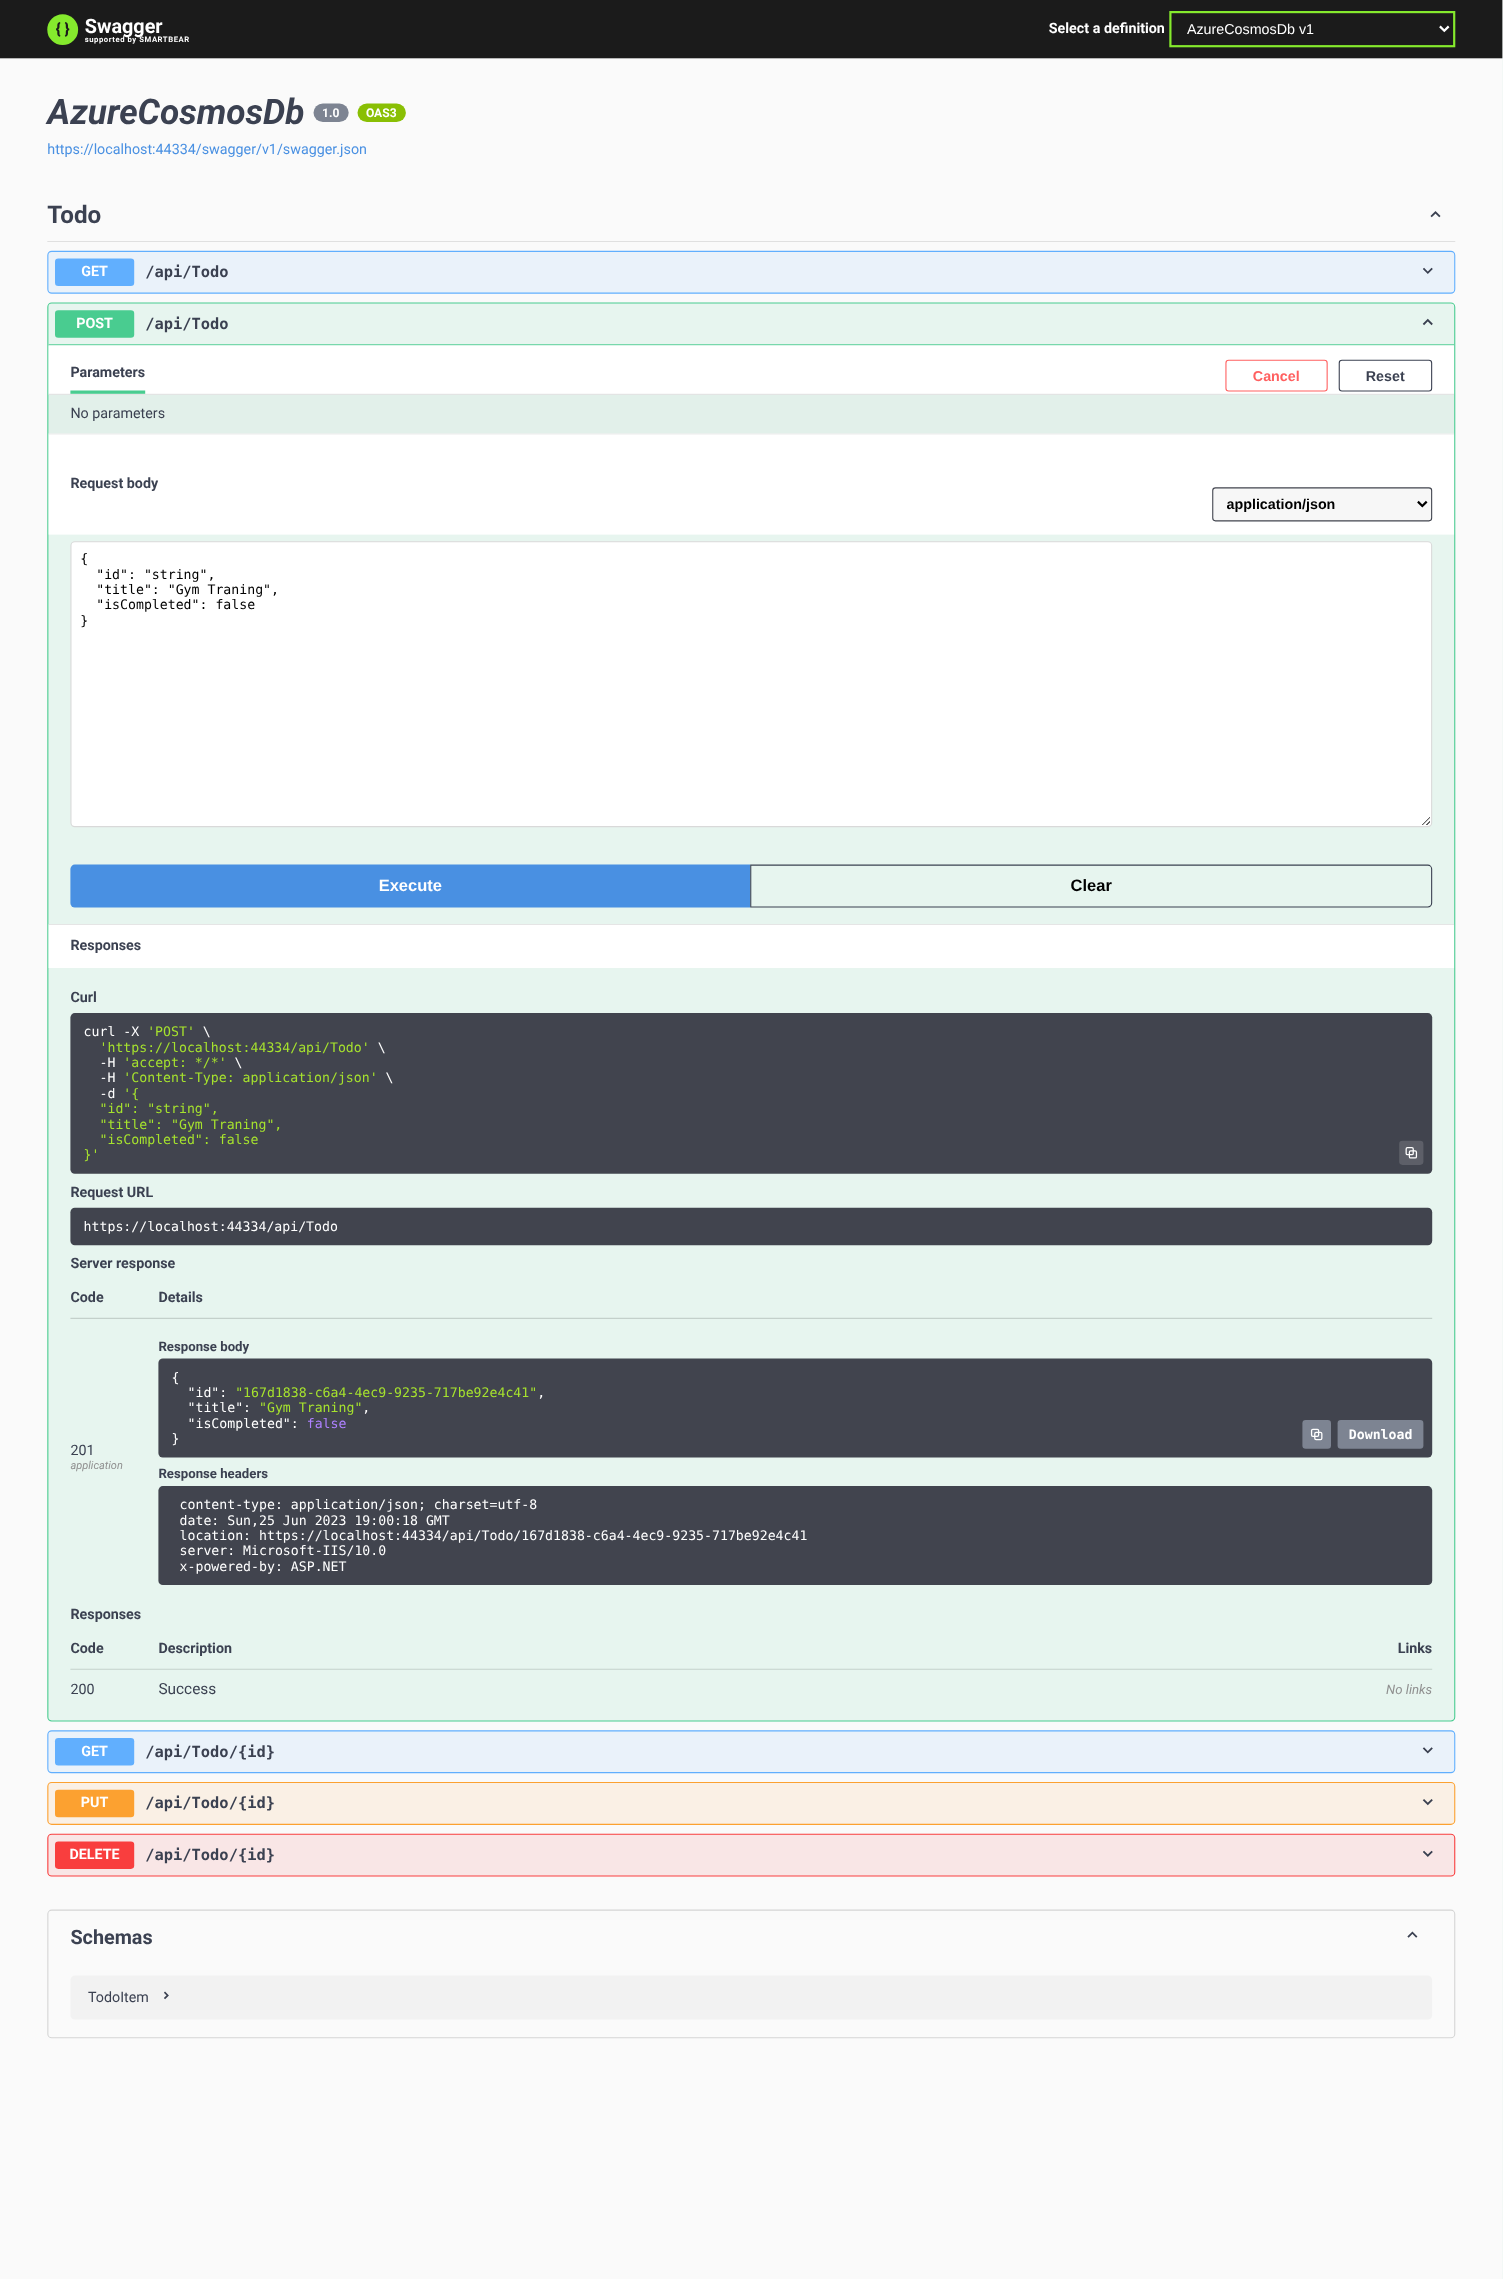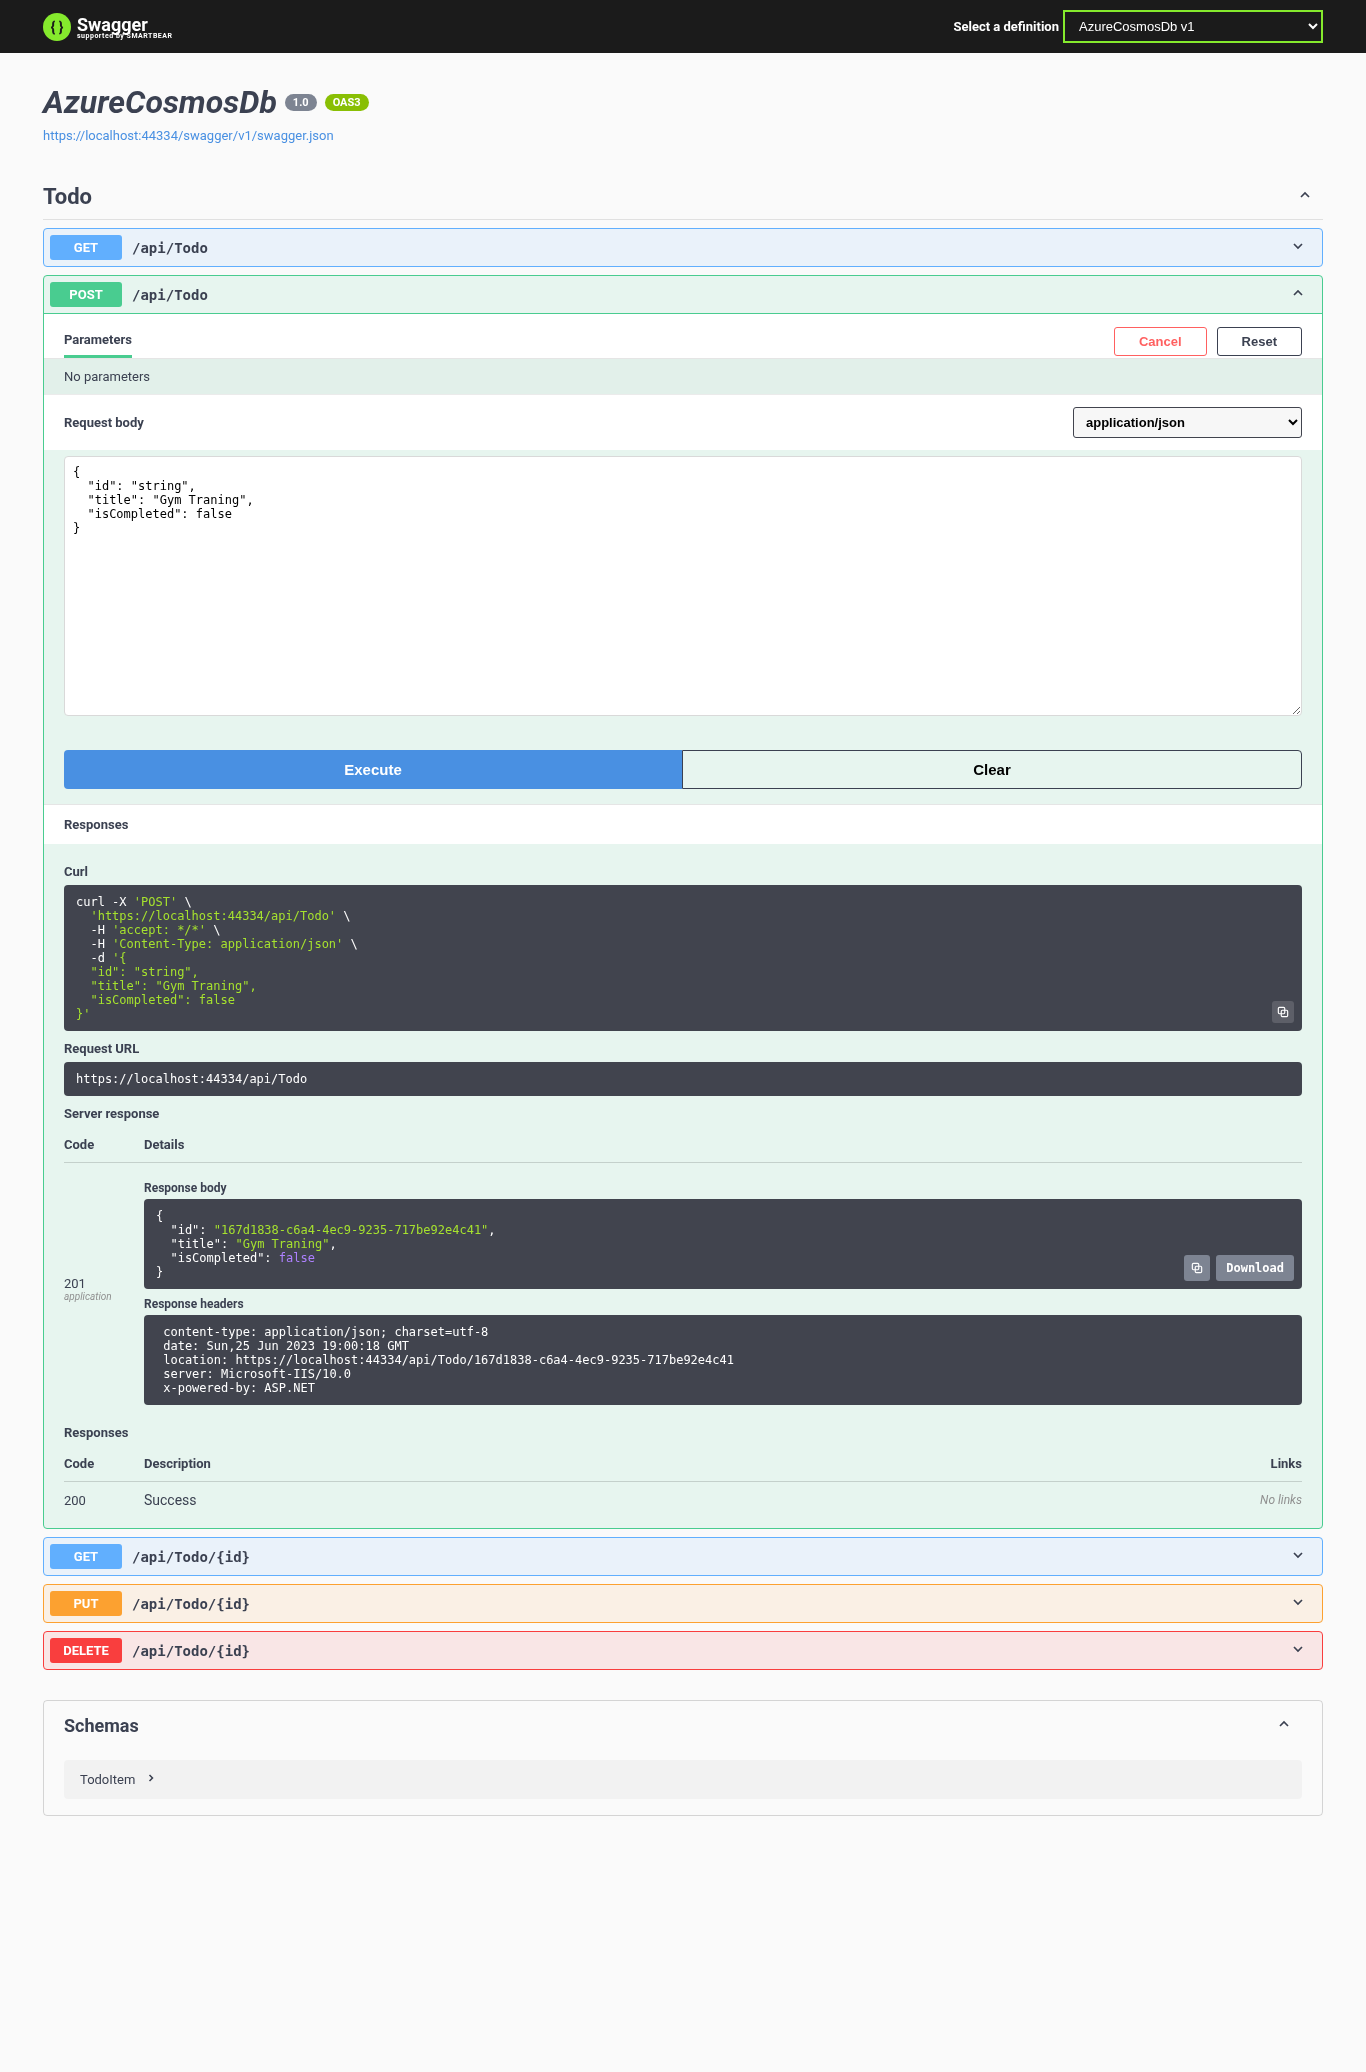--- a/index.html
+++ b/index.html
@@ -34,21 +34,21 @@
   .op-body { border-top:1px solid var(--green);}
   .row { padding:10px 20px; display:flex; justify-content:space-between; align-items:center;}
   .row.params { border-bottom:1px solid rgba(0,0,0,.1); padding-bottom:0;}
   .tab { font-size:13px; font-weight:bold; padding:8px 0; border-bottom:3px solid var(--green);}
   .btn { padding:6px 24px; font-size:13px; font-weight:bold; border-radius:3px; cursor:pointer; background:transparent;}
   .btn-cancel { border:1.5px solid #ff6060; color:#ff6060;}
   .btn-reset { border:1.5px solid var(--dark); color:var(--dark);}
   .row.noparams { font-size:13px; color:var(--dark); background:rgba(0,0,0,.02);}
   .row.reqbody { padding:12px 20px;}
   .row.reqbody h5 { margin:0; font-size:13px; font-weight:bold;}
-  .content-select { border:1.5px solid #41444e; padding:6px 8px; font-size:13px; font-weight:bold; border-radius:3px; width:229px; background:#f7f7f7;}
+  .content-select { border:1.5px solid #41444e; padding:6px 8px; font-size:13px; font-weight:bold; border-radius:3px; width:200px; background:#f7f7f7;margin-top:36px;}
   .editor { margin:6px 20px 15px; }
   .editor textarea { width:100%; box-sizing:border-box; height:260px; padding:8px; font-family:monospace; font-size:12px; border:1px solid #d9d9d9; border-radius:4px; background:#fff; resize:vertical;}
   .exec-row { padding:15px 20px; display:flex; gap:0;}
   .btn-exec { flex:1; background:#4990e2; color:#fff; border:none; padding:10px; font-size:15px; font-weight:bold; border-radius:4px 0 0 4px; cursor:pointer;}
   .btn-clear { flex:1; background:transparent; border:1.5px solid var(--dark); padding:10px; font-size:15px; font-weight:bold; border-radius:0 4px 4px 0; cursor:pointer;}
   .responses-header { padding:12px 20px; border-top:1px solid rgba(0,0,0,.1); background:#fff; font-weight:bold; font-size:13px;}
   .resp-section { padding:10px 20px;}
   .resp-section h5 { margin:10px 0 6px; font-size:13px; font-weight:bold;}
   .codebox { background:#41444e; color:#fff; font-family:monospace; font-size:12px; padding:10px 12px; border-radius:4px; white-space:pre; overflow:auto; position:relative;}
   .codebox .copy-icon { position:absolute; right:8px; bottom:8px; background:rgba(255,255,255,.15); padding:4px; border-radius:3px; width:14px; height:14px; display:flex; align-items:center; justify-content:center;}

